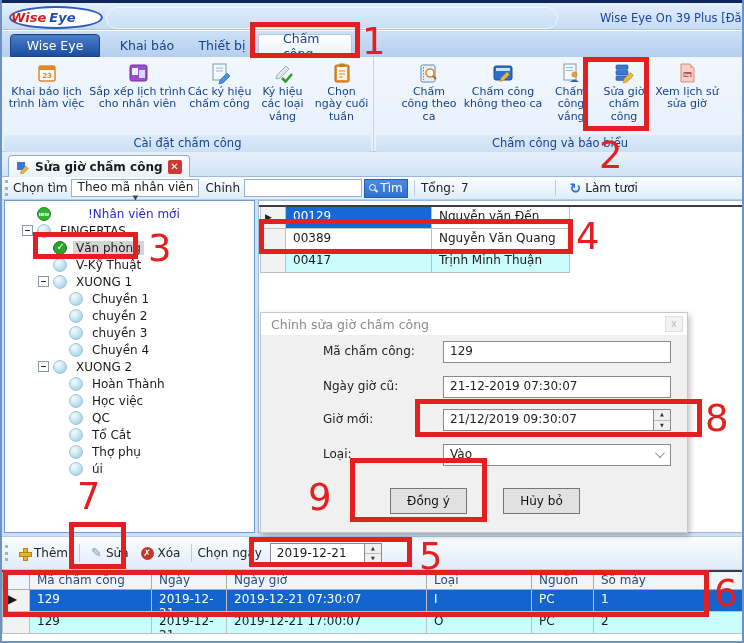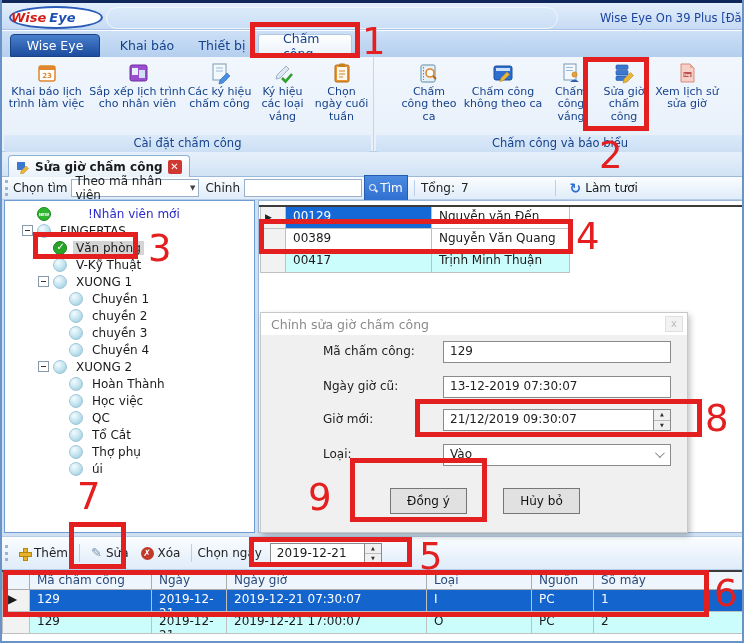--- a/index.html
+++ b/index.html
@@ -62,24 +62,24 @@
   .doctab-close { width:14px; height:14px; background:#d03832; border-radius:2px; color:#fff;
                   font-size:10px; line-height:13px; text-align:center; font-weight:bold; cursor:pointer; }
 
   
   .searchbar { position:absolute; left:0; top:177px; width:744px; height:23px;
                background:linear-gradient(#fbfdff,#dfecf9); border-bottom:1px solid #b7cce6;
                display:flex; align-items:center; font-size:12px; }
   .sb-grip { width:3px; height:16px; border-left:3px dotted #9ab4d4; margin:0 5px 0 3px; }
   .sb-label { color:#222; margin-right:4px; }
   .sb-select { width:128px; height:18px; background:#fff; border:1px solid #9ab0c8; display:flex;
-               align-items:center; justify-content:space-between; padding:0 3px; cursor:pointer; }
+               align-items:center; justify-content:space-between; padding:0 3px; cursor:pointer;flex-direction:column; }
   .sb-select .arr { font-size:7px; color:#444; }
   .sb-input { width:118px; height:18px; background:#fff; border:1px solid #9ab0c8; margin-right:2px; }
-  .sb-find { width:44px; height:26px; background:linear-gradient(#4c8be0,#2f6fd0); border:1px solid #245cb0;
+  .sb-find { width:44px; height:19px; background:linear-gradient(#4c8be0,#2f6fd0); border:1px solid #245cb0;
              color:#fff; display:flex; align-items:center; justify-content:center; gap:3px; cursor:pointer; }
   .mag { position:relative; width:8px; height:8px; }
   .mag::before { content:""; position:absolute; left:0; top:0; width:5px; height:5px; border:1.5px solid #fff; border-radius:50%; }
   .mag::after { content:""; position:absolute; left:6px; top:6px; width:3px; height:1.5px; background:#fff; transform:rotate(45deg); }
   .sb-sep { width:1px; height:16px; background:#b9cfe8; margin:0 6px; }
   .sb-total { color:#222; }
   .sb-total b { font-weight:normal; margin-left:6px; }
   .sb-refresh { display:flex; align-items:center; gap:4px; margin-left:8px; cursor:pointer; }
   .refresh-glyph { color:#2d6fd1; font-weight:bold; font-size:14px; line-height:12px; }
 
@@ -432,21 +432,21 @@
       <div class="dlg-title">
         <span>Chỉnh sửa giờ chấm công</span>
         <span class="dlg-close">x</span>
       </div>
       <div class="dlg-row" style="top:28px">
         <span class="dlg-label">Mã chấm công:</span>
         <div class="dlg-box">129</div>
       </div>
       <div class="dlg-row" style="top:63px">
         <span class="dlg-label">Ngày giờ cũ:</span>
-        <div class="dlg-box">13-12-2019 07:30:07</div>
+        <div class="dlg-box">21-12-2019 07:30:07</div>
       </div>
       <div class="dlg-row" style="top:96px">
         <span class="dlg-label">Giờ mới:</span>
         <div class="dlg-box spin">
           <span>21/12/2019 09:30:07</span>
           <span class="spinner">
             <span class="spin-btn">▲</span>
             <span class="spin-btn">▼</span>
           </span>
         </div>

